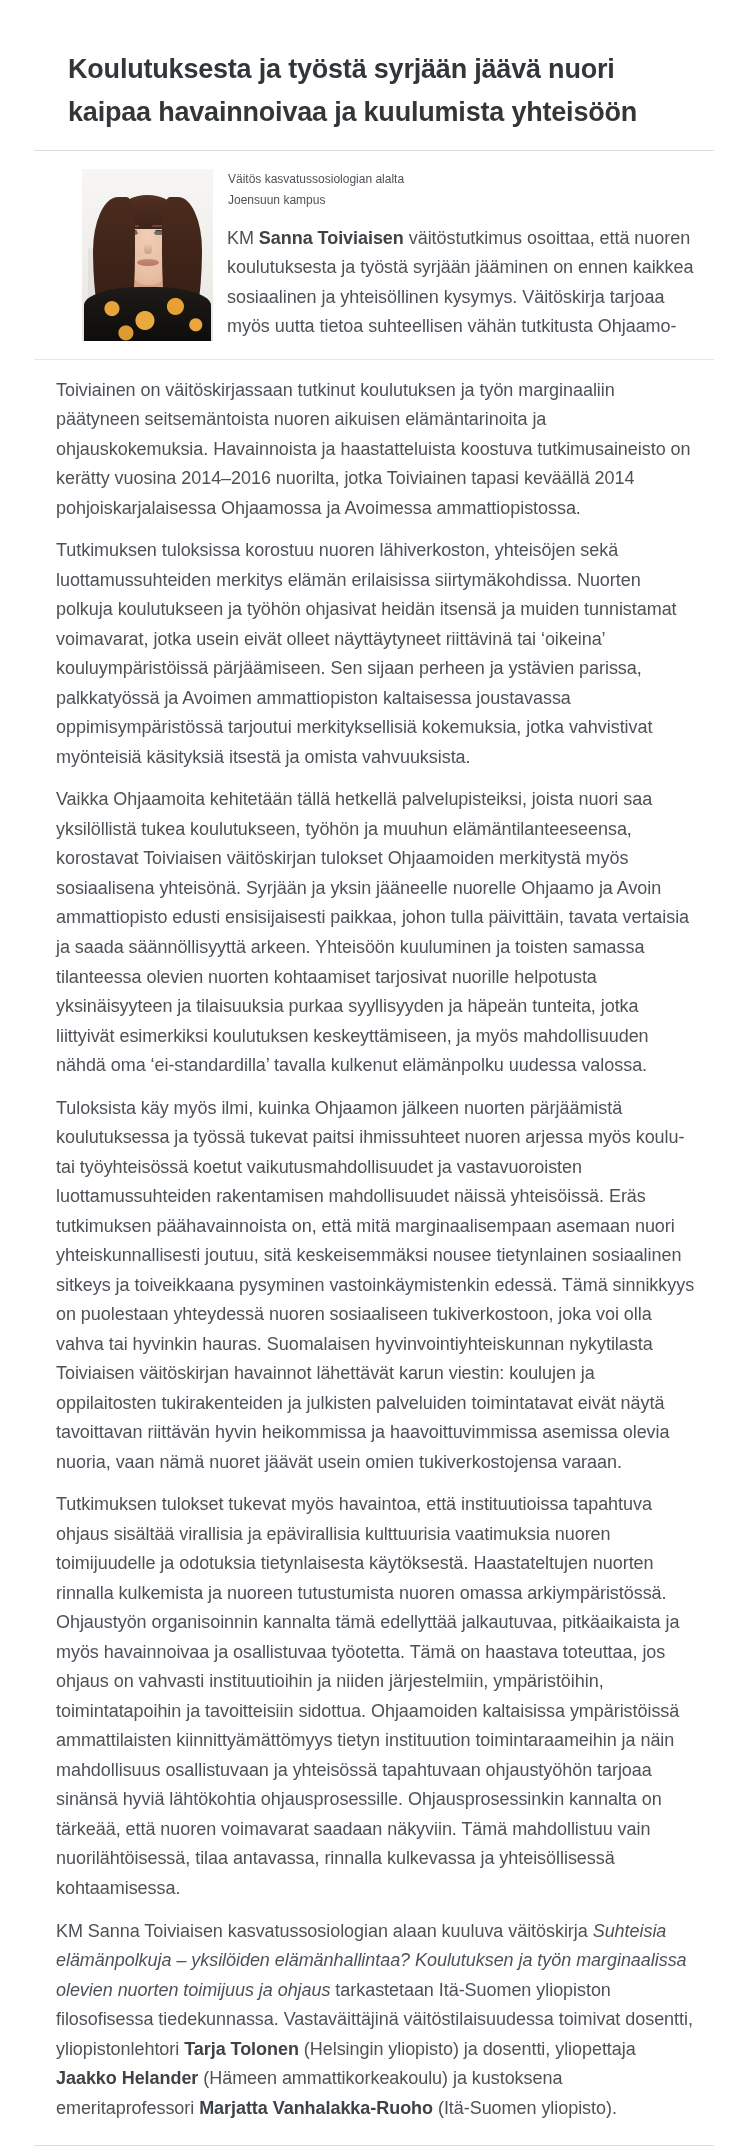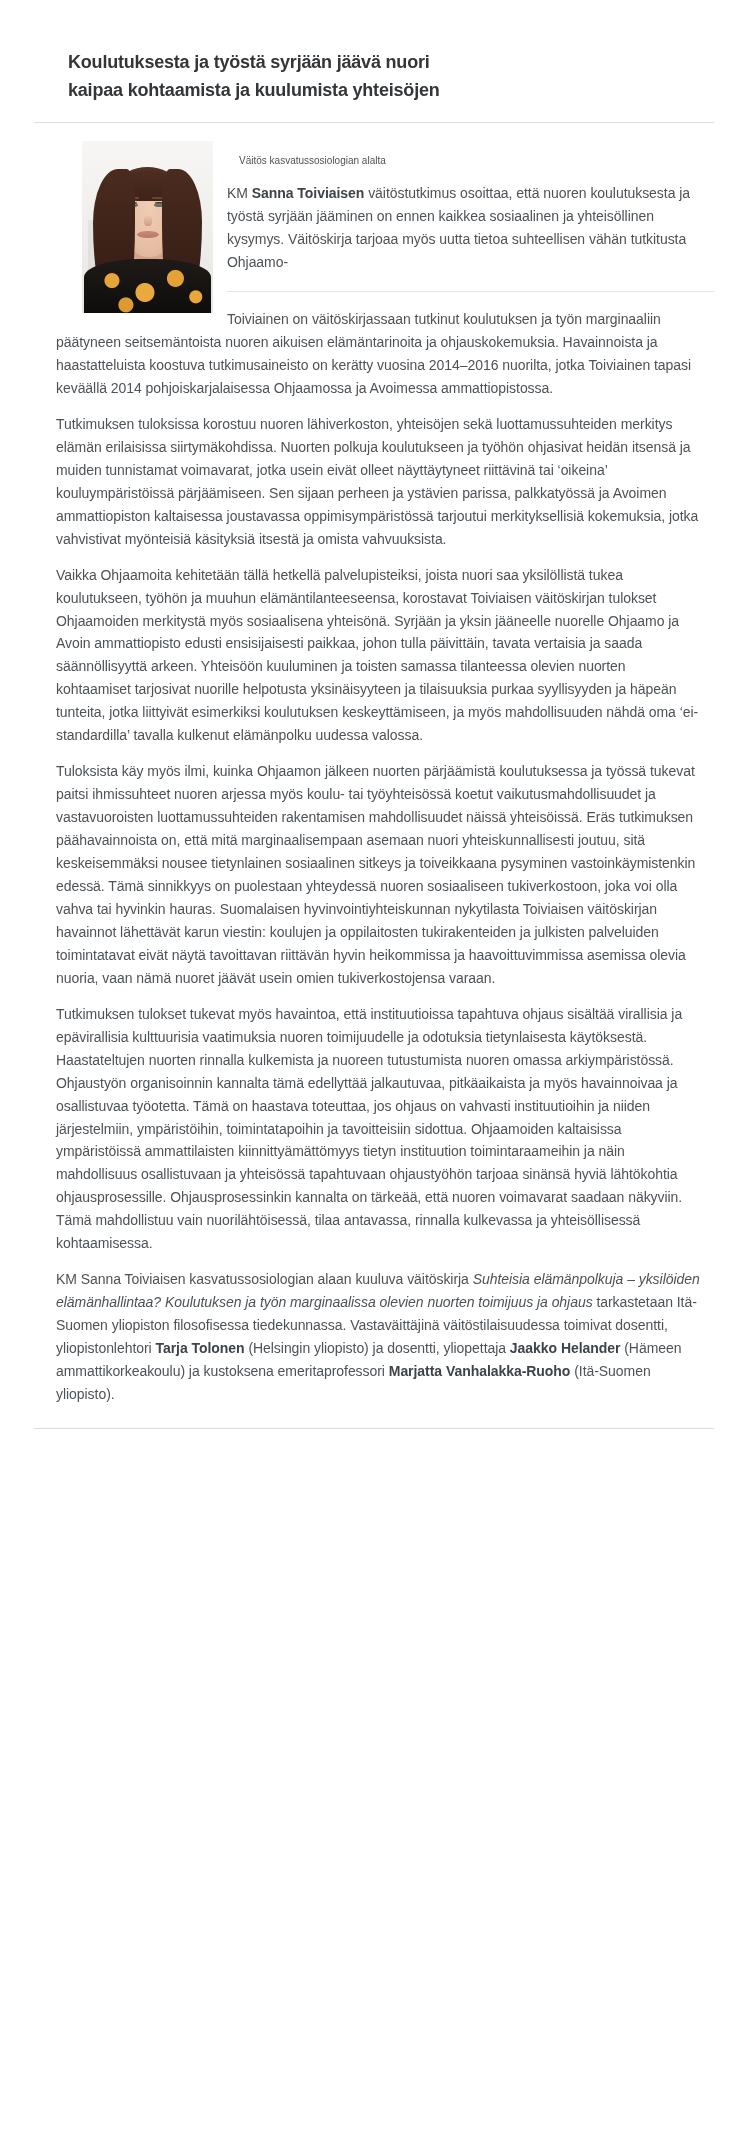--- a/index.html
+++ b/index.html
@@ -22,21 +22,21 @@
     background: #ffffff;
     box-sizing: border-box;
   }
 
   
   .article-header {
     padding: 48px 48px 0 68px;
   }
   .article-title {
     font-family: "Liberation Sans", sans-serif;
-    font-size: 18px;
+    font-size: 27px;
     line-height: 1.58;
     font-weight: bold;
     color: #333638;
     letter-spacing: -0.2px;
     margin: 0;
     max-width: 600px;
   }
 
   .rule {
     height: 1px;
@@ -164,38 +164,38 @@
   }
   .portrait .nose {
     position: absolute;
     left: 62px; top: 74px;
     width: 8px; height: 11px;
     background: linear-gradient(180deg, rgba(203,150,124,0), rgba(190,136,110,.65));
     border-radius: 40%;
   }
 
   p.para {
-    font-size: 14px;
+    font-size: 18px;
     line-height: 1.64;
     margin: 0 0 13px 0;
     color: #4d5257;
     text-align: left;
     letter-spacing: -0.05px;
   }
   p.para:last-child { margin-bottom: 0; }
 
   .meta-block {
     padding-top: 18px;
     margin-left: 171px;
   }
   .meta-line {
-    font-size: 10px;
+    font-size: 12px;
     line-height: 1.64;
     color: #4d5257;
-    margin: 12px;
+    margin: 1px;
   }
   .intro-wrap {
     margin-left: 171px;
     margin-top: 13px;
   }
   .after-float {
     margin-top: 0;
   }
   .sectionB { padding-top: 16px; }
 
@@ -211,21 +211,21 @@
   .spacer-bottom { height: 36px; }
 </style>
 </head>
 <body>
 
 <div class="page">
 
   <header class="article-header">
     <h1 class="article-title">
       <span>Koulutuksesta ja työstä syrjään jäävä nuori</span><br>
-      <span>kaipaa kohtaamista ja kuulumista yhteisöjen</span>
+      <span>kaipaa havainnoivaa ja kuulumista yhteisöön</span>
     </h1>
   </header>
 
   <hr class="rule">
 
   <section class="article-body">
 
     <div class="portrait" aria-hidden="true">
       <div class="backdrop"></div>
       <div class="hair-back"></div>
@@ -238,20 +238,21 @@
       <div class="eye r"></div>
       <div class="nose"></div>
       <div class="lips"></div>
       <div class="hair-front-l"></div>
       <div class="hair-front-r"></div>
       <div class="shoulders"></div>
     </div>
 
     <div class="meta-block">
       <p class="meta-line">Väitös kasvatussosiologian alalta</p>
+      <p class="meta-line">Joensuun kampus</p>
     </div>
 
     <div class="intro-wrap">
       <p class="para"><span>KM </span><strong>Sanna Toiviaisen</strong><span> väitöstutkimus osoittaa, että nuoren koulutuksesta ja työstä syrjään jääminen on ennen kaikkea sosiaalinen ja yhteisöllinen kysymys. Väitöskirja tarjoaa myös uutta tietoa suhteellisen vähän tutkitusta Ohjaamo-</span></p>
     </div>
 
 
   </section>
 
   <hr class="rule faint">

